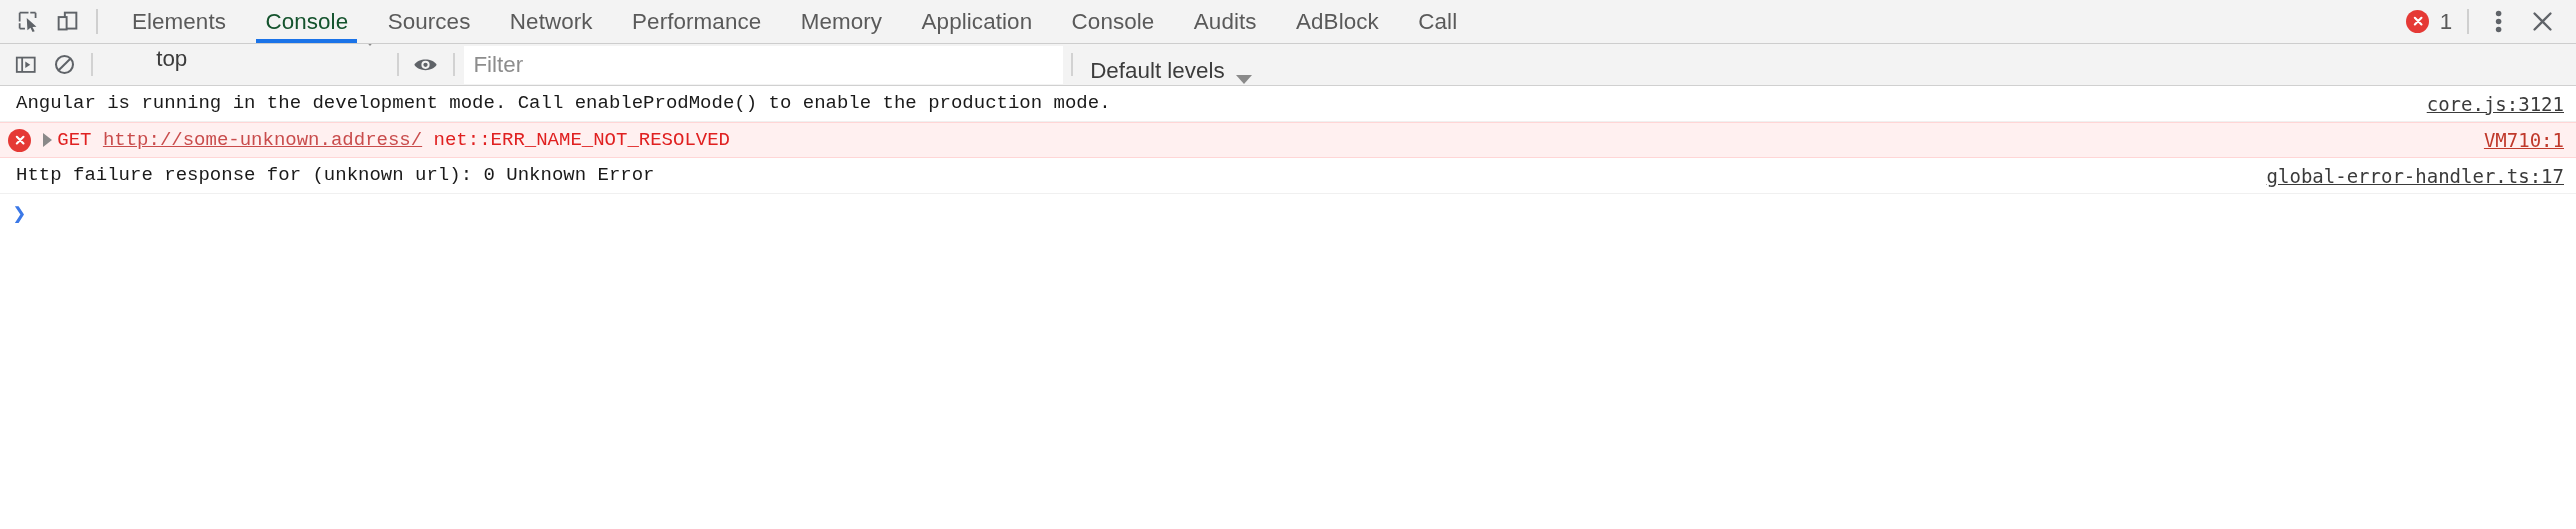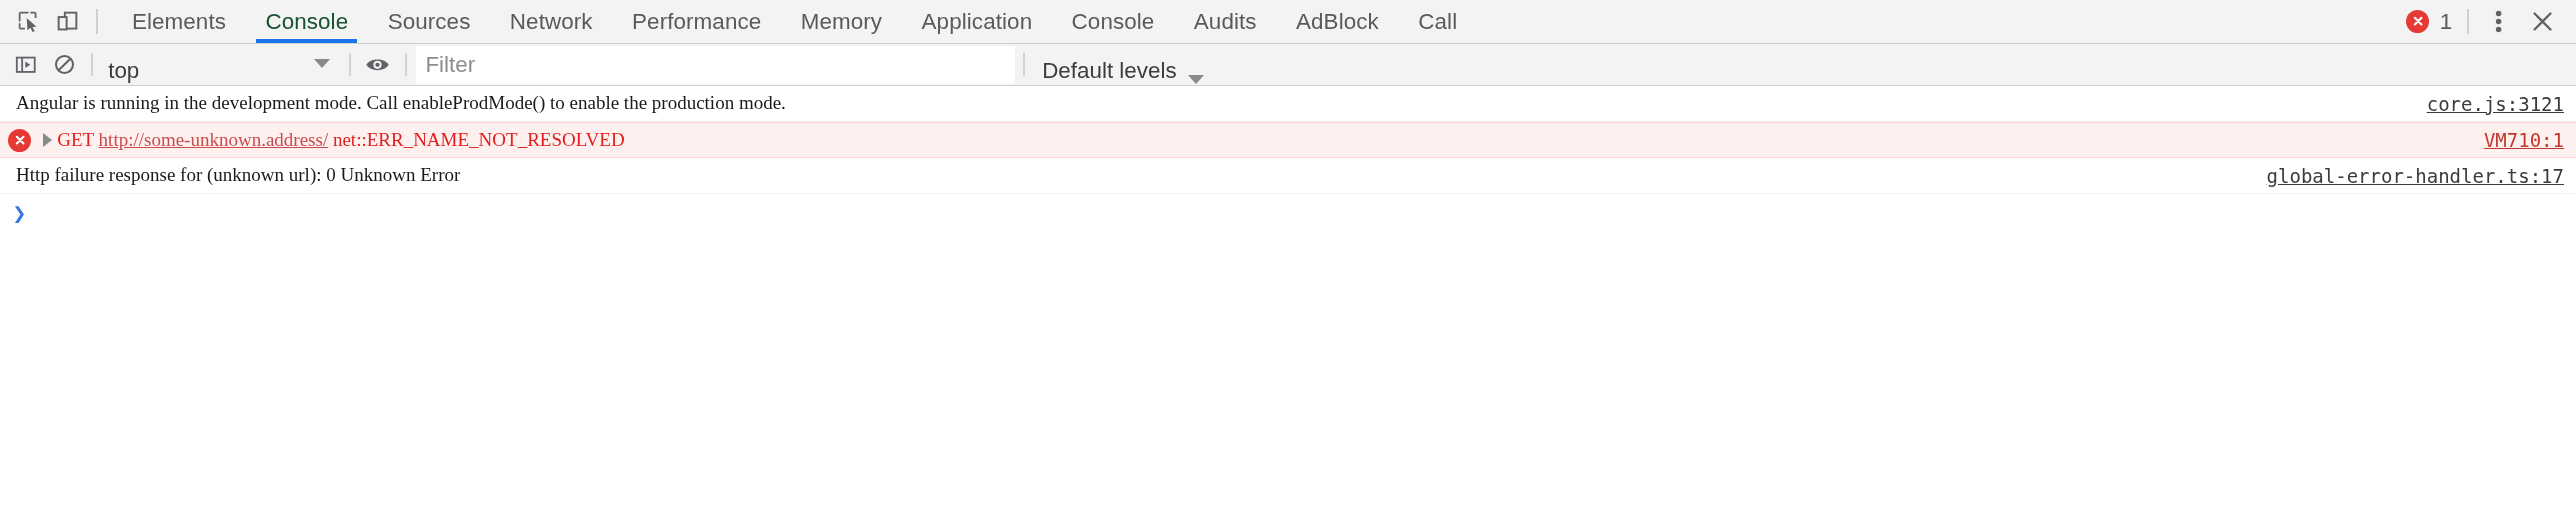--- a/index.html
+++ b/index.html
@@ -135,24 +135,25 @@
     cursor: pointer;
   }
   .vsep-sm {
     width: 1.8px;
     height: 23px;
     background: #d2d2d2;
     margin: 0 8px;
   }
   .ctx-select {
     display: flex;
-    align-items: flex-end;
+    align-items: flex-start;
     width: 240px;
     height: 38px;
     cursor: pointer;
+    margin-left: 48px;
   }
   .ctx-select .label {
     font-size: 22.4px;
     color: #3c3c3c;
     padding-left: 7.2px;
   }
   .ctx-select .caret {
     margin-left: auto;
     margin-right: 10.7px;
   }
@@ -244,21 +245,21 @@
     justify-content: center;
     cursor: pointer;
   }
   .expand-tri {
     width: 0; height: 0;
     border-top: 7.2px solid transparent;
     border-bottom: 7.2px solid transparent;
     border-left: 9.8px solid #8a8a8a;
   }
   .msg-text {
-    font-family: Liberation Serif, serif;
+    font-family: Liberation Mono, monospace;
     font-size: 19px;
     color: #1a1a1a;
     white-space: pre;
     line-height: 1.4;
   }
   .msg.error .msg-text { color: #e02020; }
   .msg-text .url-plain {
     color: #c94c4c;
     text-decoration: underline;
   }

